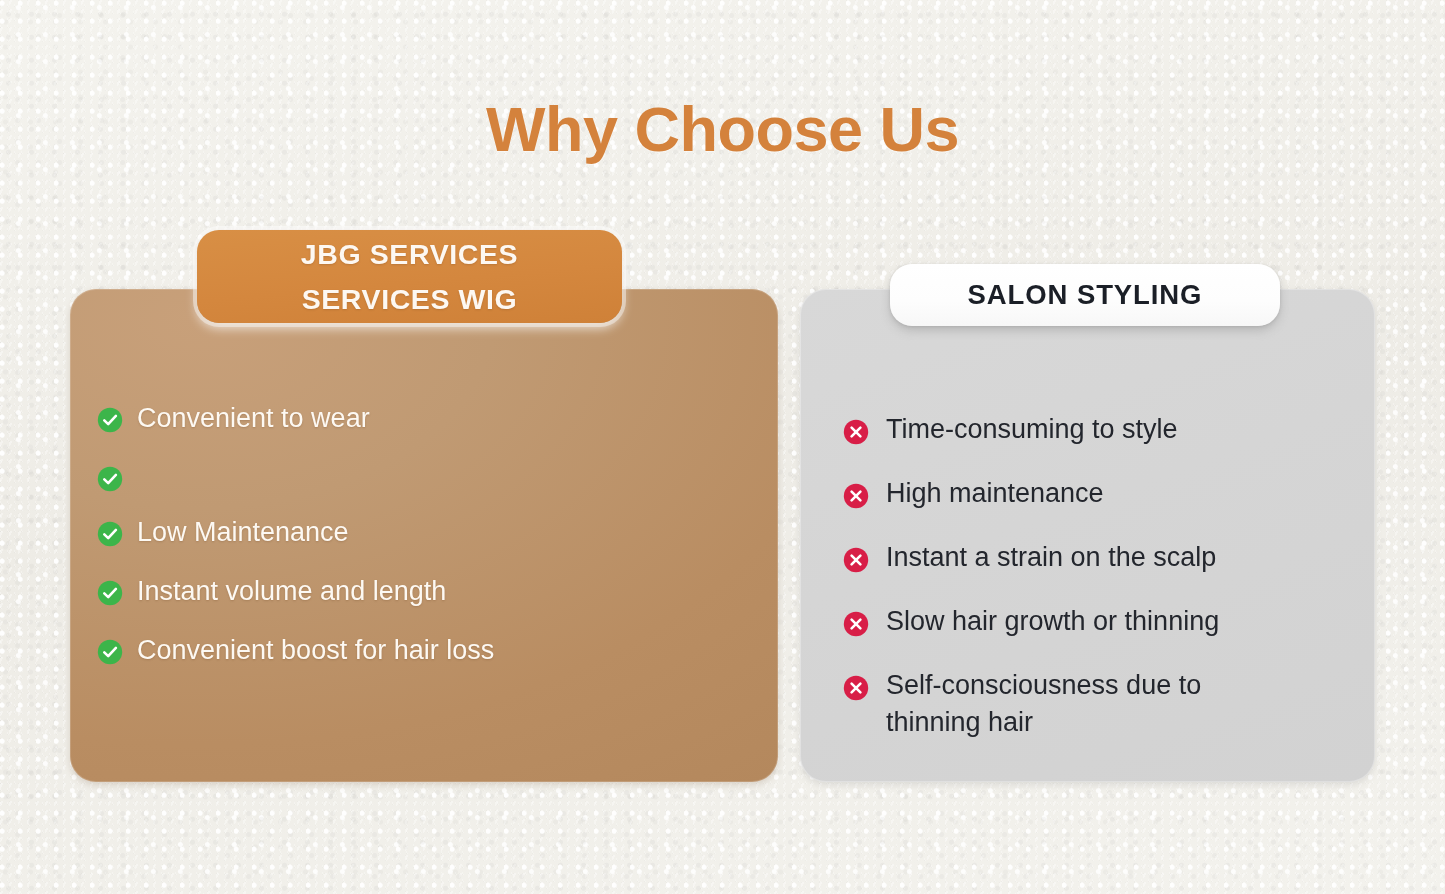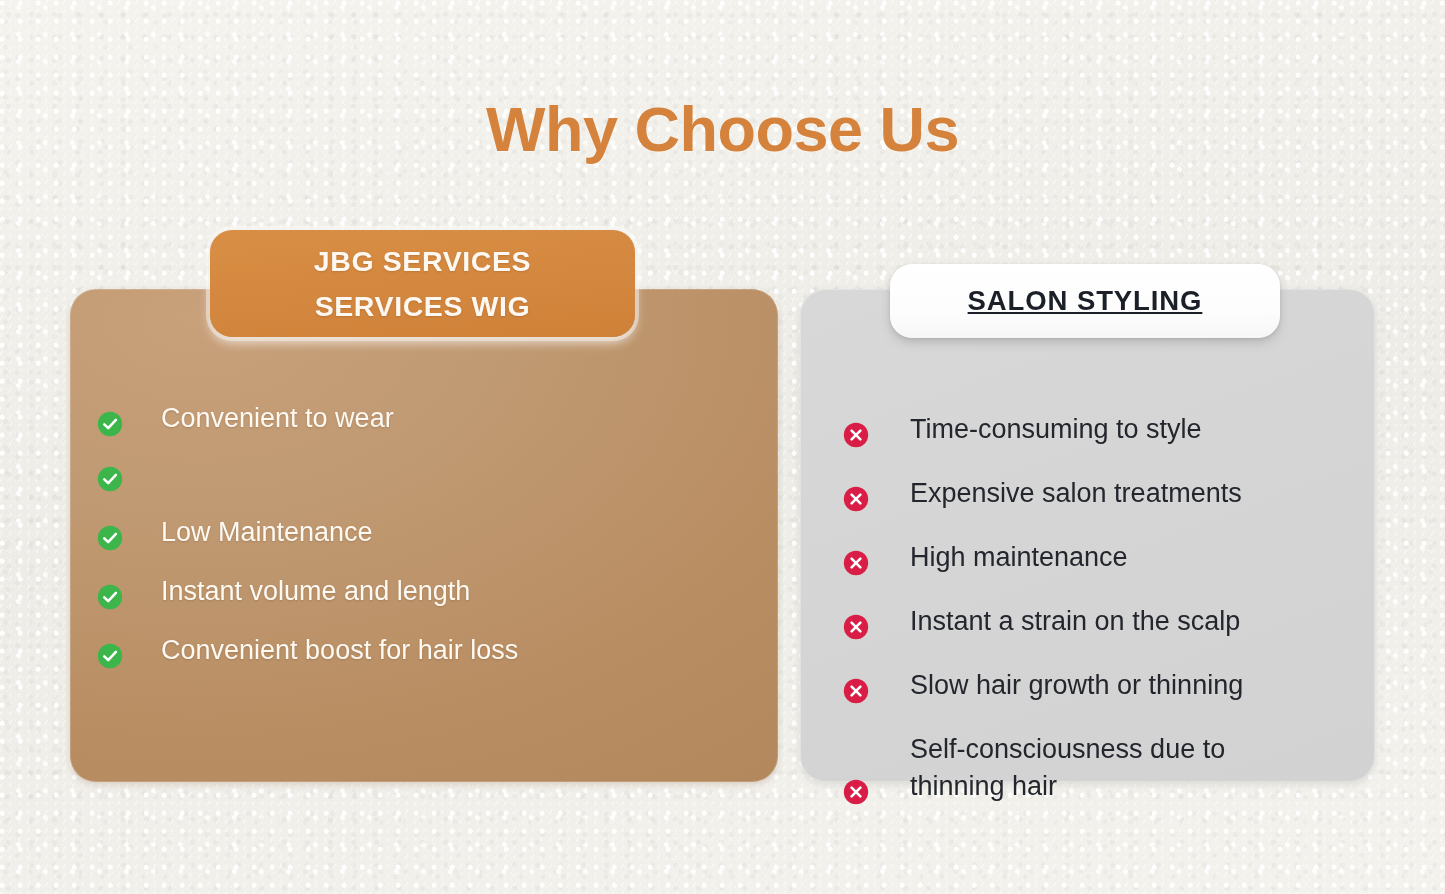--- a/index.html
+++ b/index.html
@@ -80,48 +80,47 @@
     position: absolute;
     border-radius: 22px;
     display: flex;
     align-items: center;
     justify-content: center;
     text-align: center;
     font-weight: bold;
     z-index: 5;
   }
   #pill-left {
-    left: 210px;
+    left: 197px;
     top: 230px;
     width: 425px;
-    height: 107px;
+    height: 93px;
     background: linear-gradient(175deg, #d88f45 0%, #d4873e 55%, #cf8138 100%);
     color: #fdf8f2;
     font-size: 28.5px;
     line-height: 1.56;
     letter-spacing: 0.6px;
     box-shadow:
       0 5px 11px rgba(255,255,255,0.75),
       0 2px 4px rgba(150,110,70,0.28),
       0 0 0 4px rgba(255,255,255,0.42);
     text-shadow: 0 1px 2px rgba(130,80,35,0.30);
   }
   #pill-right {
     left: 890px;
     top: 264px;
     width: 390px;
-    height: 74px;
+    height: 62px;
     background: linear-gradient(180deg, #ffffff 0%, #fdfdfd 60%, #f7f7f7 100%);
     color: #1b1f27;
     font-size: 27.5px;
     letter-spacing: 0.9px;
     box-shadow:
       0 5px 10px rgba(150,150,150,0.45),
       0 1px 3px rgba(120,120,120,0.25);
-    text-decoration: underline;
   }
   .pill-line {
     display: block;
   }
 
   
   .list {
     position: absolute;
     z-index: 4;
   }
@@ -131,22 +130,21 @@
     width: 640px;
   }
   #list-right {
     left: 843px;
     top: 394px;
     width: 500px;
     margin-top: 17px;
   }
   .item {
     display: flex;
-    align-items: flex-end;
-    gap: 24px;
+    align-items: flex-start;
   }
   #list-left .item {
     margin-bottom: 22px;
   }
   #list-right .item {
     margin-bottom: 27px;
   }
   .badge {
     flex: 0 0 auto;
     width: 26px;
@@ -258,29 +256,20 @@
       </span>
       <span class="item-text">Time-consuming to style</span>
     </div>
     <div class="item">
       <span class="badge">
         <svg viewBox="0 0 26 26">
           <circle cx="13" cy="13" r="12.2" fill="#d81e47"></circle>
           <path d="M8.6 8.6 L17.4 17.4 M17.4 8.6 L8.6 17.4" fill="none" stroke="#ffffff" stroke-width="2.6" stroke-linecap="round"></path>
         </svg>
       </span>
-      <span class="item-text">Expensive salon treatments</span>
-    </div>
-    <div class="item">
-      <span class="badge">
-        <svg viewBox="0 0 26 26">
-          <circle cx="13" cy="13" r="12.2" fill="#d81e47"></circle>
-          <path d="M8.6 8.6 L17.4 17.4 M17.4 8.6 L8.6 17.4" fill="none" stroke="#ffffff" stroke-width="2.6" stroke-linecap="round"></path>
-        </svg>
-      </span>
       <span class="item-text">High maintenance</span>
     </div>
     <div class="item">
       <span class="badge">
         <svg viewBox="0 0 26 26">
           <circle cx="13" cy="13" r="12.2" fill="#d81e47"></circle>
           <path d="M8.6 8.6 L17.4 17.4 M17.4 8.6 L8.6 17.4" fill="none" stroke="#ffffff" stroke-width="2.6" stroke-linecap="round"></path>
         </svg>
       </span>
       <span class="item-text">Instant a strain on the scalp</span>

